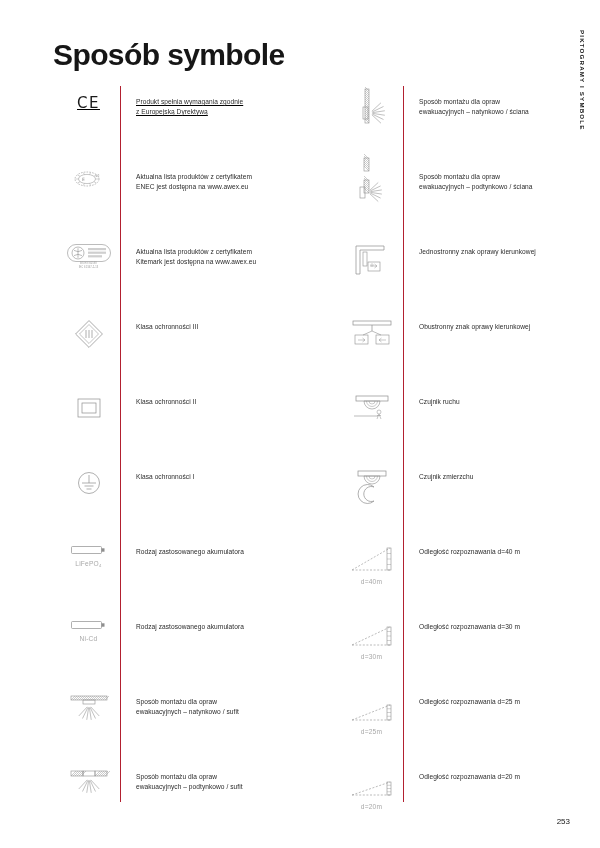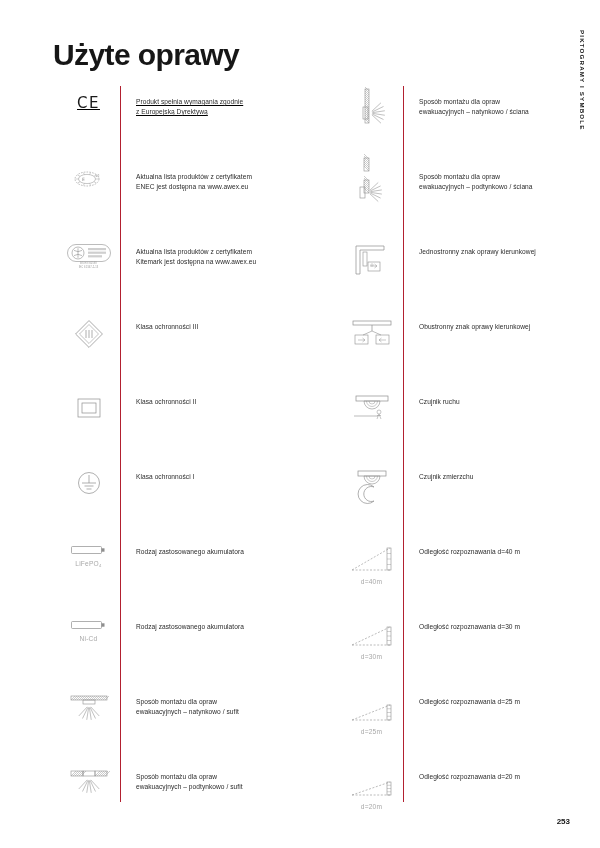--- a/index.html
+++ b/index.html
@@ -29,21 +29,21 @@
     color: #1a1a1a;
     writing-mode: vertical-rl;
     text-orientation: mixed;
     white-space: nowrap;
   }
 
   .page-number {
     position: absolute;
     right: 30px; bottom: 22px;
     font-size: 8px;
-    font-weight: 700;
+    font-weight: 400;
     color: #161616;
     padding-left: 46px;
   }
 
   
   .col { position: absolute; top: 86px; width: 250px; height: 716px; }
   .col-left  { left: 57px; }
   .col-right { left: 340px; }
 
   .col-rule {
@@ -100,21 +100,21 @@
     display: flex; flex-direction: column; align-items: center;
     color: #8a8a8a;
   }
   .tiny-txt { font-size: 2.6px; color: #9a9a9a; letter-spacing: 0.1px; line-height: 1.35; text-align: center; }
 </style>
 </head>
 <body>
 
 <div class="page">
 
-  <div class="page-title">Użyte oprawy</div>
+  <div class="page-title">Sposób symbole</div>
   <div class="side-tab">PIKTOGRAMY I SYMBOLE</div>
   <div class="page-number">253</div>
 
   <div class="col col-left">
     <div class="col-rule" style="background: rgb(178, 32, 48);"></div>
     <div id="left-rows">
         <div class="row" style="top: 0px; text-decoration: underline;">
           <div class="sym">
             <span class="ce-mark">CE</span>
           </div>

